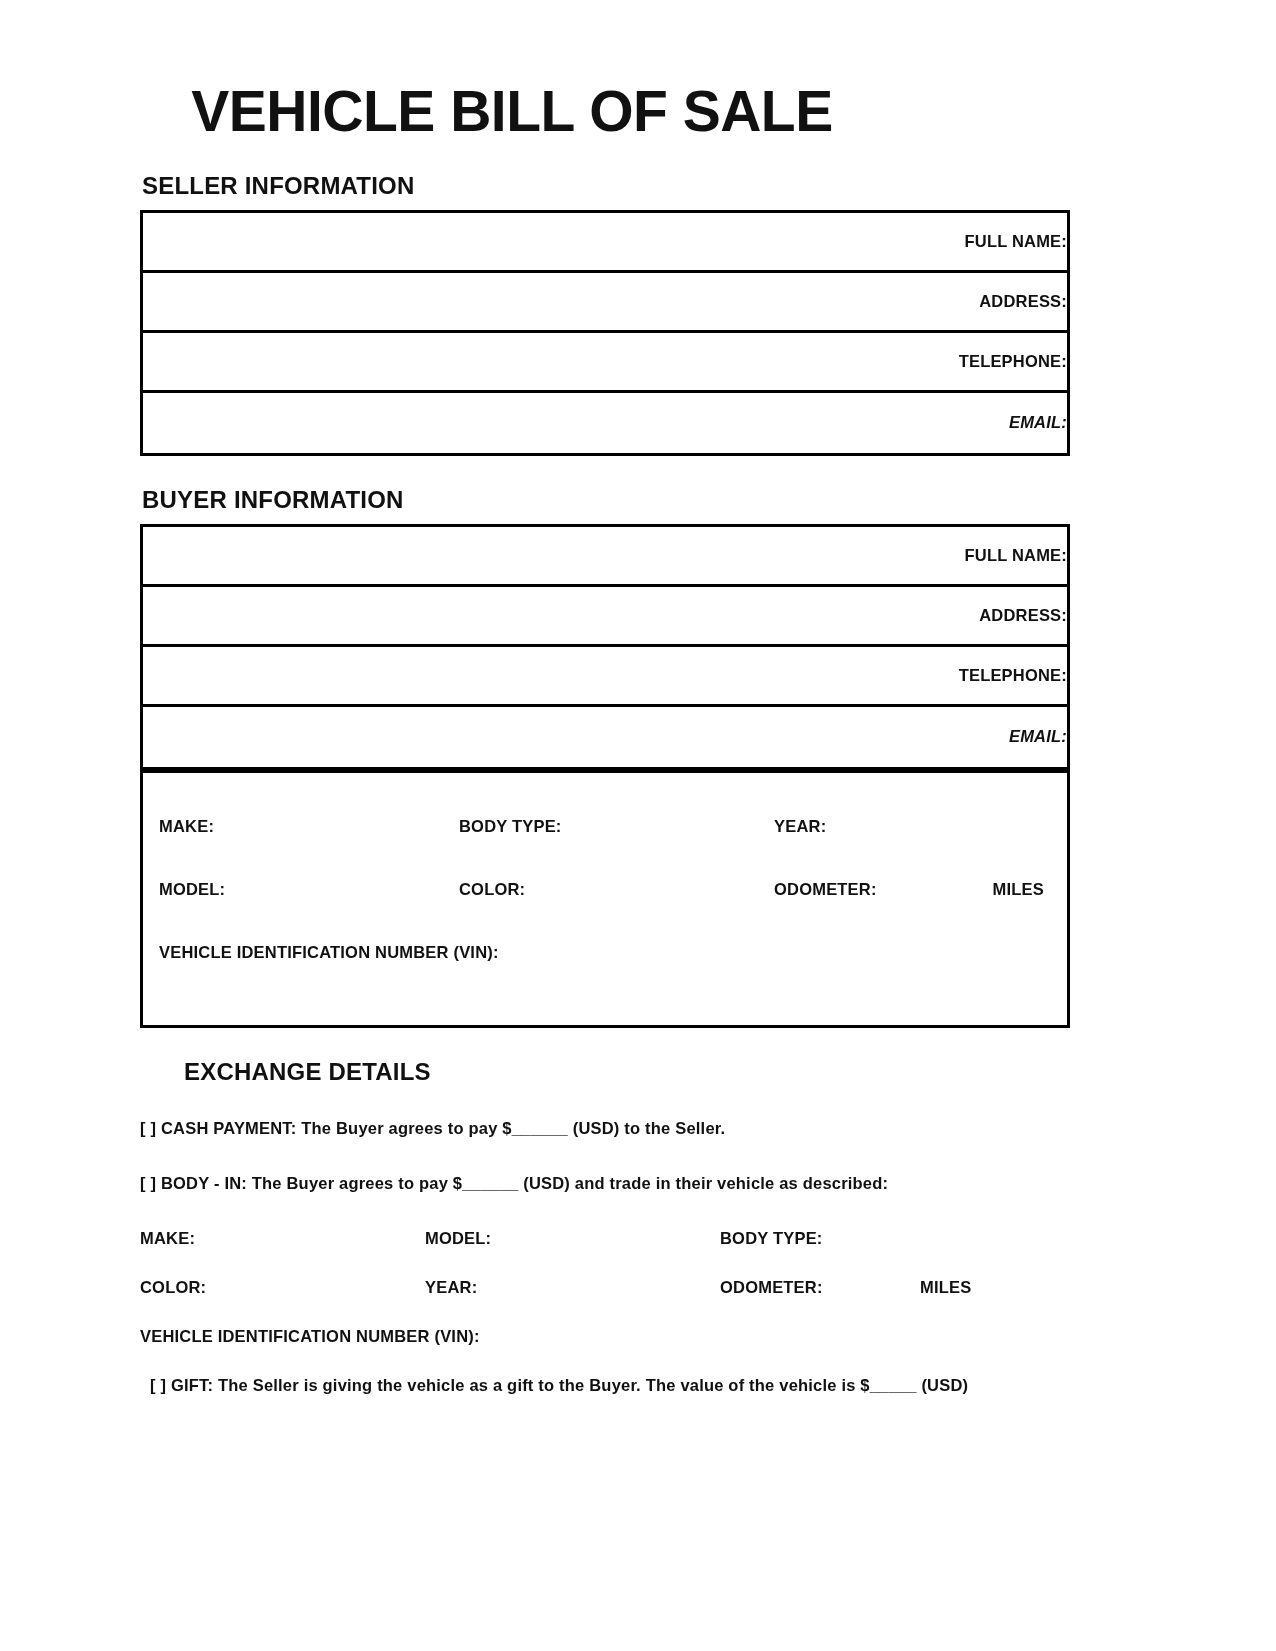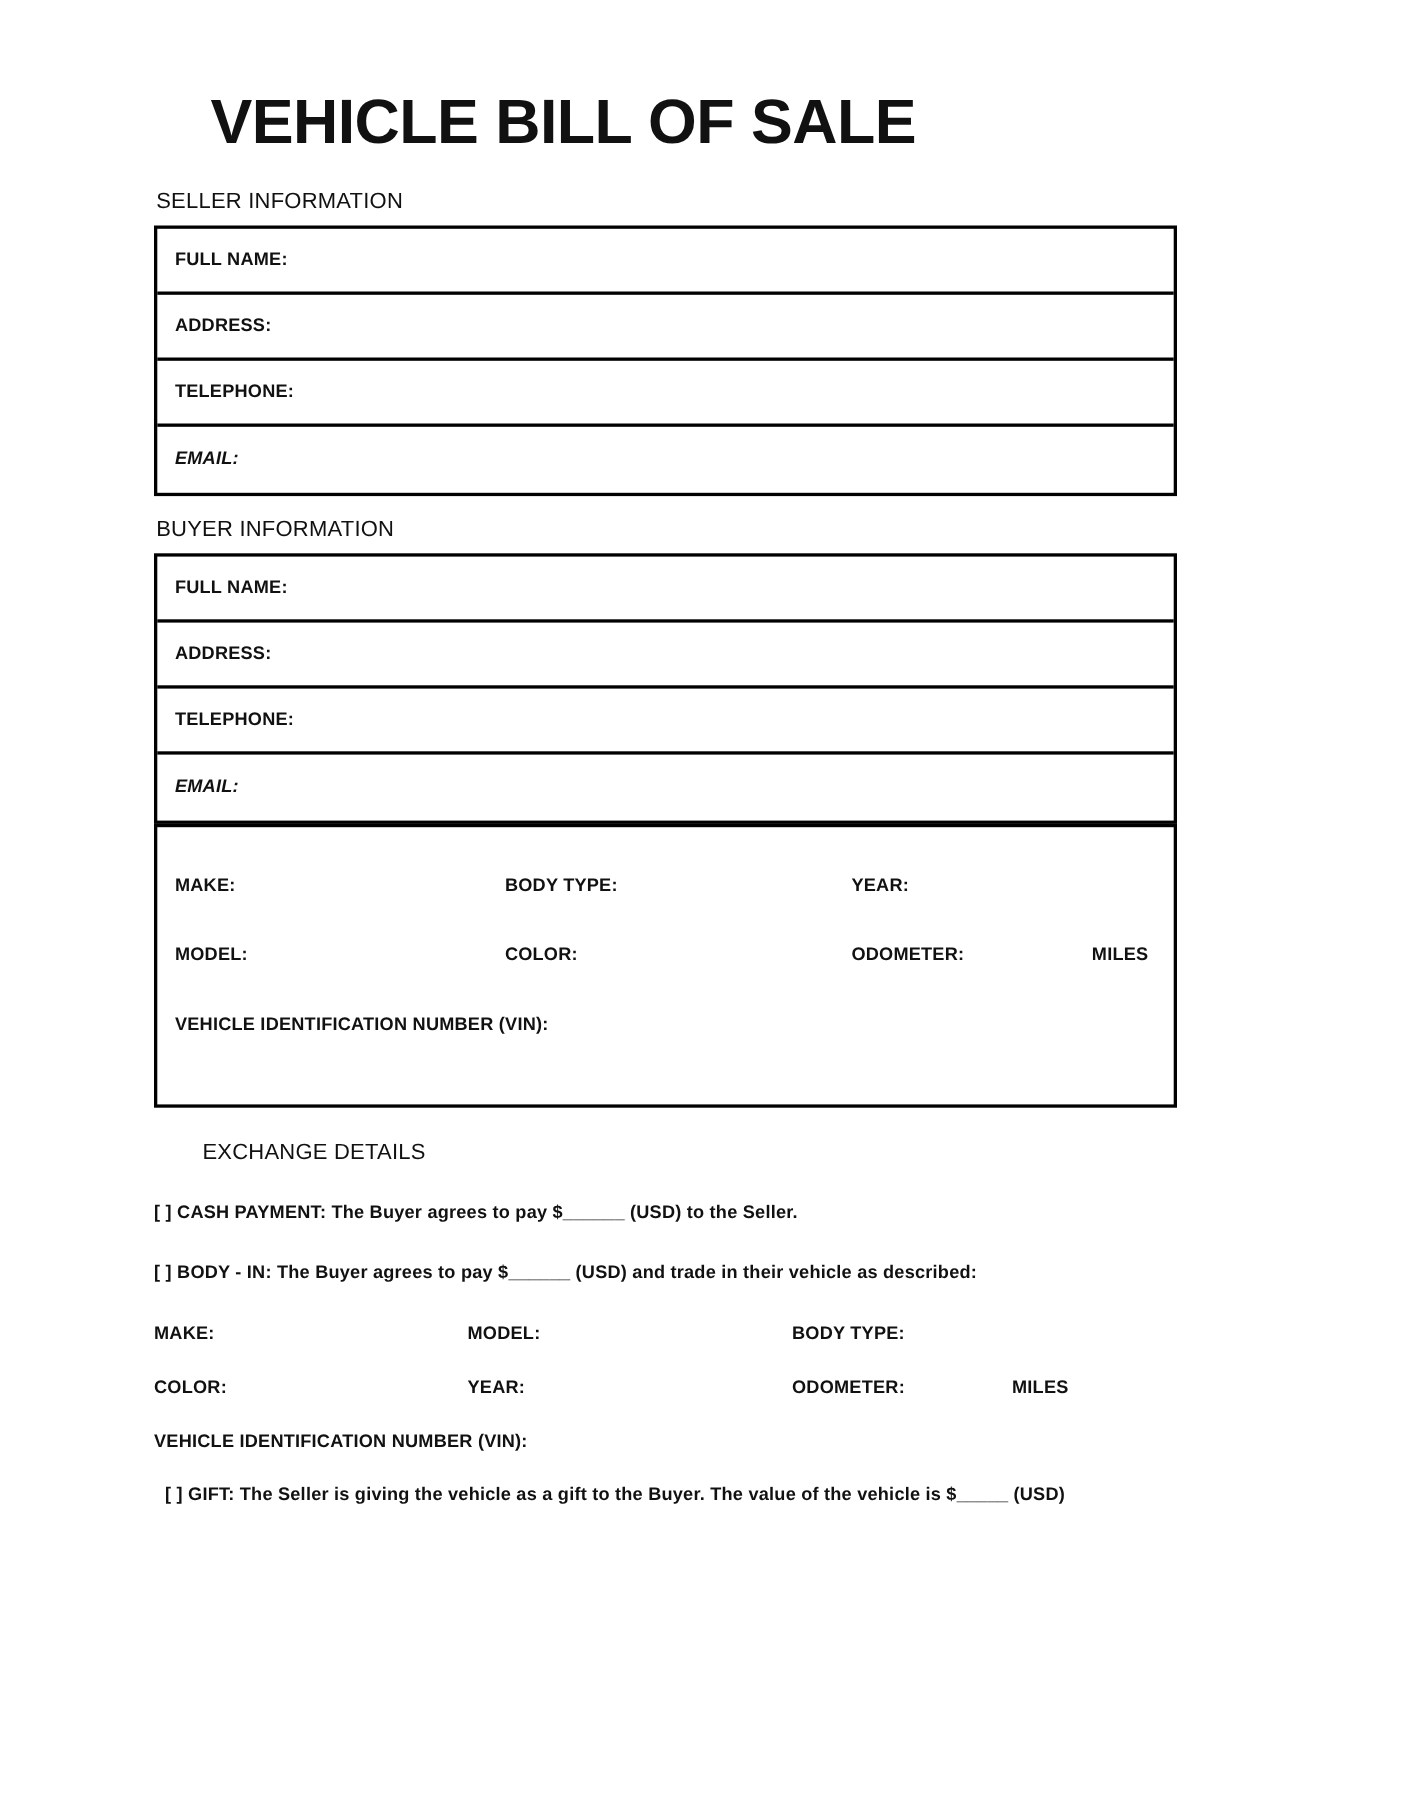--- a/index.html
+++ b/index.html
@@ -23,40 +23,41 @@
   }
   .doc-title {
     text-align: center;
     font-size: 57px;
     font-weight: bold;
     letter-spacing: -0.5px;
     margin: 12px 0 30px 0;
     line-height: 1.05;
   }
   .section-heading {
-    font-size: 20px;
-    font-weight: normal;
+    font-size: 24px;
+    font-weight: bold;
     margin: 0 0 10px 2px;
     letter-spacing: 0.2px;
   }
   .section-heading.spaced {
-    margin-top: 19px;
+    margin-top: 30px;
   }
   .field-table {
     border: 3px solid #000;
     box-sizing: border-box;
     width: 930px;
   }
   .field-row {
     box-sizing: border-box;
     height: 60px;
     display: flex;
     align-items: center;
     border-bottom: 3px solid #000;
     padding-left: 16px;
+    justify-content: flex-end;
   }
   .field-row:last-child {
     border-bottom: none;
     font-style: italic;
   }
   .field-label {
     font-size: 16.5px;
     font-weight: bold;
     letter-spacing: 0.2px;
   }

